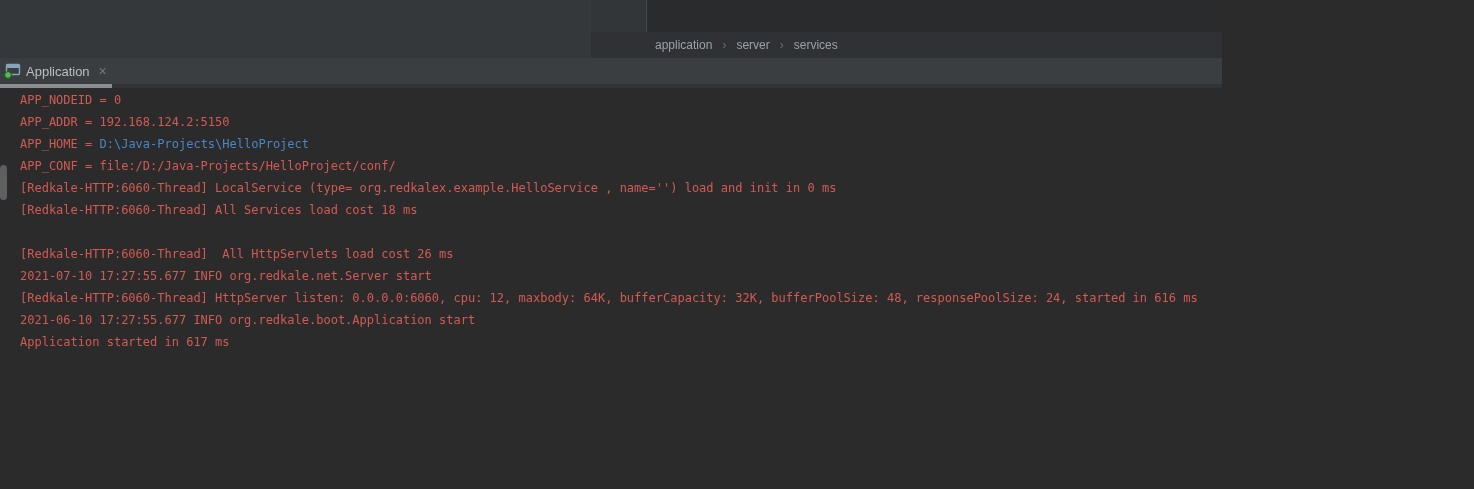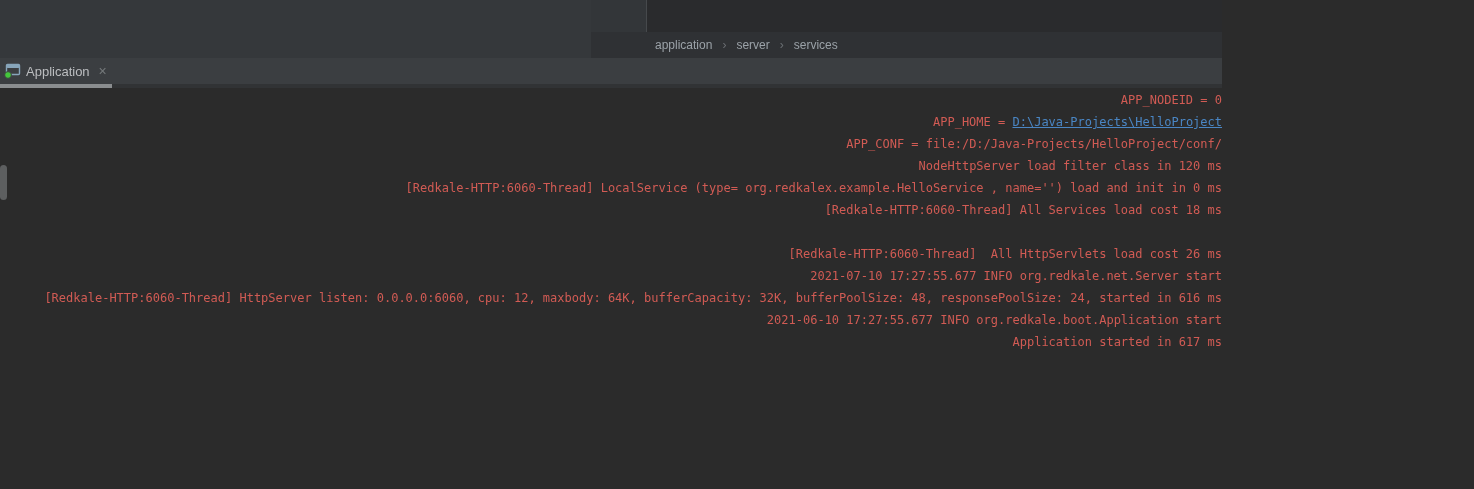--- a/index.html
+++ b/index.html
@@ -1,19 +1,19 @@
 <!DOCTYPE html>
 <html><head>
 <meta charset="utf-8">
 <style>
   * { margin:0; padding:0; box-sizing:border-box; }
   html,body { width:1474px; height:489px; overflow:hidden; }
   body { background:#2b2b2b; font-family:"Liberation Sans", sans-serif; }
 
-  .app { position:relative; width:1222px; height:489px;text-align:right; }
+  .app { position:relative; width:1222px; height:489px; }
 
   
   .top-row { display:flex; height:58px; }
   .editor-left { width:591px; height:58px; background:#35383b; }
   .editor-right { flex:1; display:flex; flex-direction:column; }
   .right-top-strip { height:32px; background:#2a2b2d; display:flex; }
   .strip-col { width:56px; height:32px; background:#333639; border-right:1px solid #46494c; }
 
   
   .breadcrumb-bar { height:26px; background:#2f3134; display:flex; align-items:center; padding-left:58px; }
@@ -30,21 +30,21 @@
   
   .hscroll { height:4px; background:#313335; position:relative; }
   .hscroll-thumb { position:absolute; left:0; top:0; width:112px; height:4px; background:#8a8d8f; }
 
   
   .console { position:relative; height:401px; background:#2b2b2b; padding:1px 0 0 20px; overflow:hidden; }
   .vthumb { position:absolute; left:0; top:77px; width:7px; height:35px; background:#5d5f60; border-radius:4px; }
   .console-line { height:22px; line-height:22px; white-space:pre;
                   font-family:"DejaVu Sans Mono", monospace; font-size:12px; }
   .console-line .err  { color:#d15b54; }
-  .console-line .link { color:#4a86c4; text-decoration:underline; cursor:pointer; }
+  .console-line .link { color:#4a86c4; cursor:pointer; }
 </style>
 </head>
 <body>
 
 <div class="app">
 
   <div class="top-row">
     <div class="editor-left"></div>
     <div class="editor-right">
       <div class="right-top-strip">
@@ -73,23 +73,23 @@
   </div>
 
   <div class="hscroll">
     <div class="hscroll-thumb"></div>
   </div>
 
   <div class="console">
     <div class="vthumb"></div>
     <div>
         <div class="console-line"><span class="err">APP_NODEID = 0</span></div>
+        <div class="console-line"><span class="err">APP_ADDR = 192.168.124.2:5150</span></div>
         <div class="console-line"><span class="err">APP_HOME = </span><span class="link">D:\Java-Projects\HelloProject</span></div>
         <div class="console-line"><span class="err">APP_CONF = file:/D:/Java-Projects/HelloProject/conf/</span></div>
-        <div class="console-line"><span class="err">NodeHttpServer load filter class in 120 ms</span></div>
         <div class="console-line"><span class="err">[Redkale-HTTP:6060-Thread] LocalService (type= org.redkalex.example.HelloService , name='') load and init in 0 ms</span></div>
         <div class="console-line"><span class="err">[Redkale-HTTP:6060-Thread] All Services load cost 18 ms</span></div>
         <div class="console-line"></div>
         <div class="console-line"><span class="err">[Redkale-HTTP:6060-Thread]  All HttpServlets load cost 26 ms</span></div>
         <div class="console-line"><span class="err">2021-07-10 17:27:55.677 INFO org.redkale.net.Server start</span></div>
         <div class="console-line"><span class="err">[Redkale-HTTP:6060-Thread] HttpServer listen: 0.0.0.0:6060, cpu: 12, maxbody: 64K, bufferCapacity: 32K, bufferPoolSize: 48, responsePoolSize: 24, started in 616 ms</span></div>
         <div class="console-line"><span class="err">2021-06-10 17:27:55.677 INFO org.redkale.boot.Application start</span></div>
         <div class="console-line"><span class="err">Application started in 617 ms</span></div>
       </div>
   </div>

